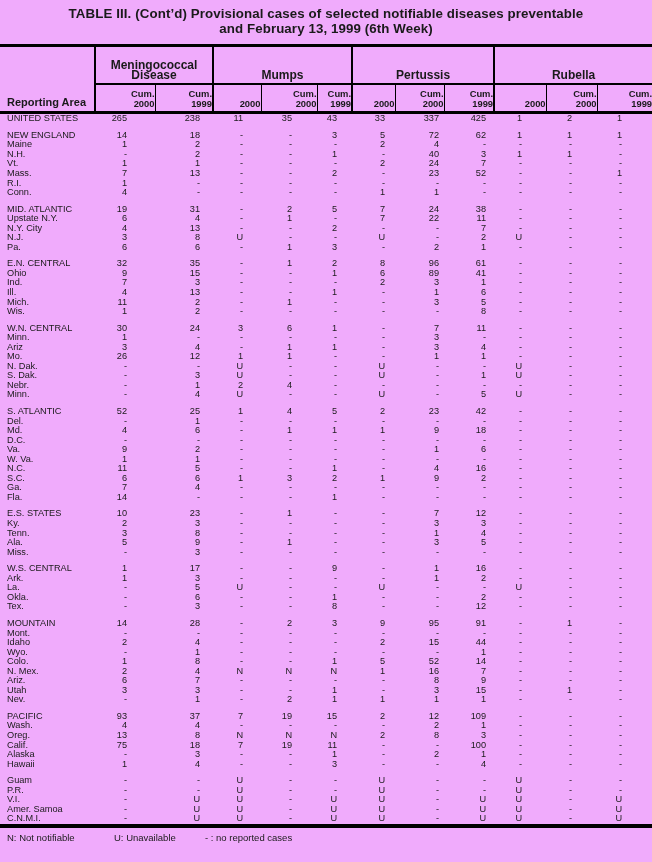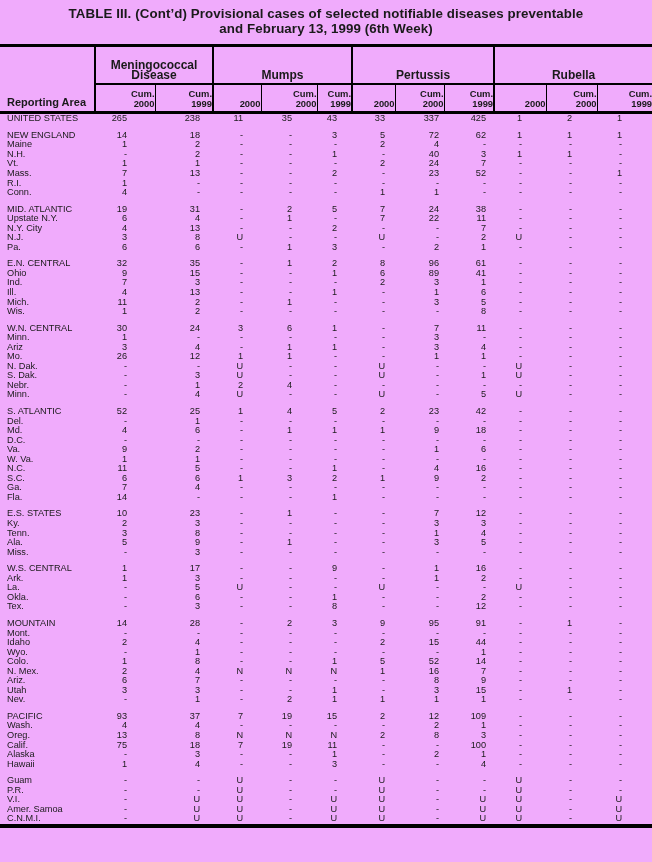--- a/index.html
+++ b/index.html
@@ -1104,13 +1104,18 @@
           <td class="val c6">U</td>
           <td class="val c7">-</td>
           <td class="val c8">U</td>
           <td class="val c9">U</td>
           <td class="val c10">-</td>
           <td class="val c11">U</td>
         </tr>
       </tbody>
   </table>
 
+  <div class="footnotes">
+    <span class="fn1">N: Not notifiable</span>
+    <span class="fn2">U: Unavailable</span>
+    <span class="fn3">- : no reported cases</span>
+  </div>
 </div>
 
 </body></html>

